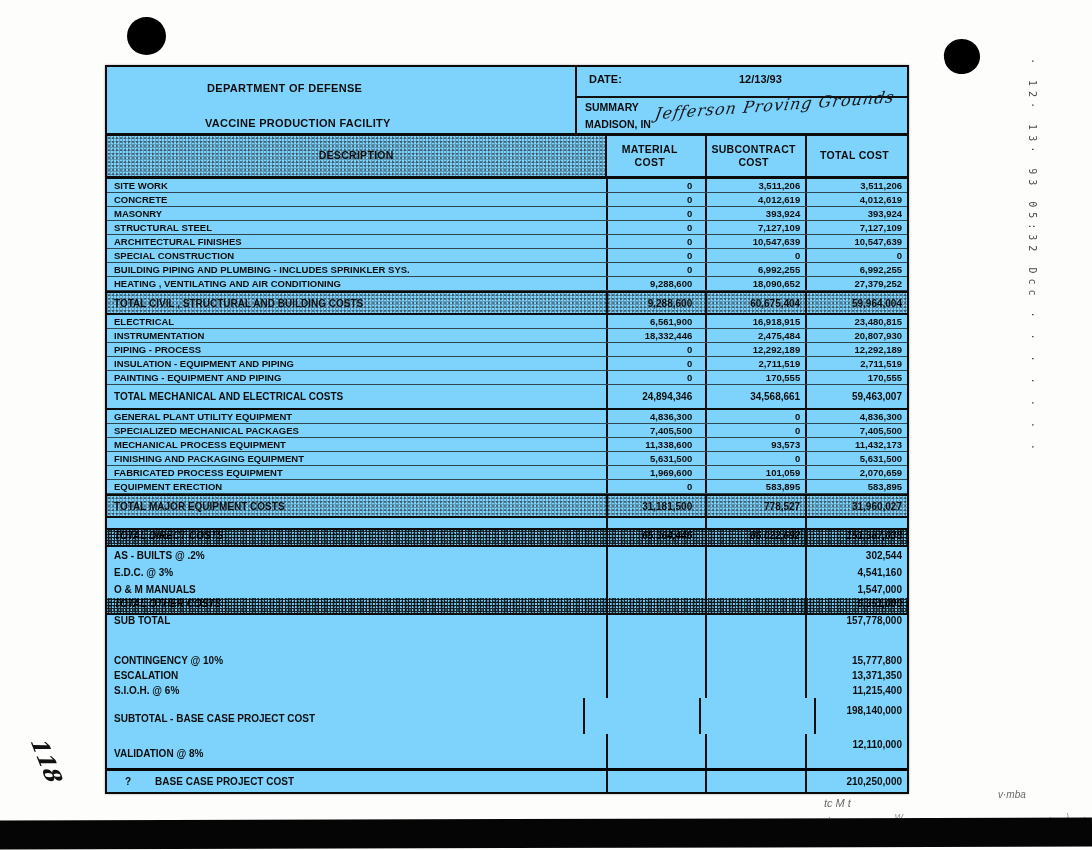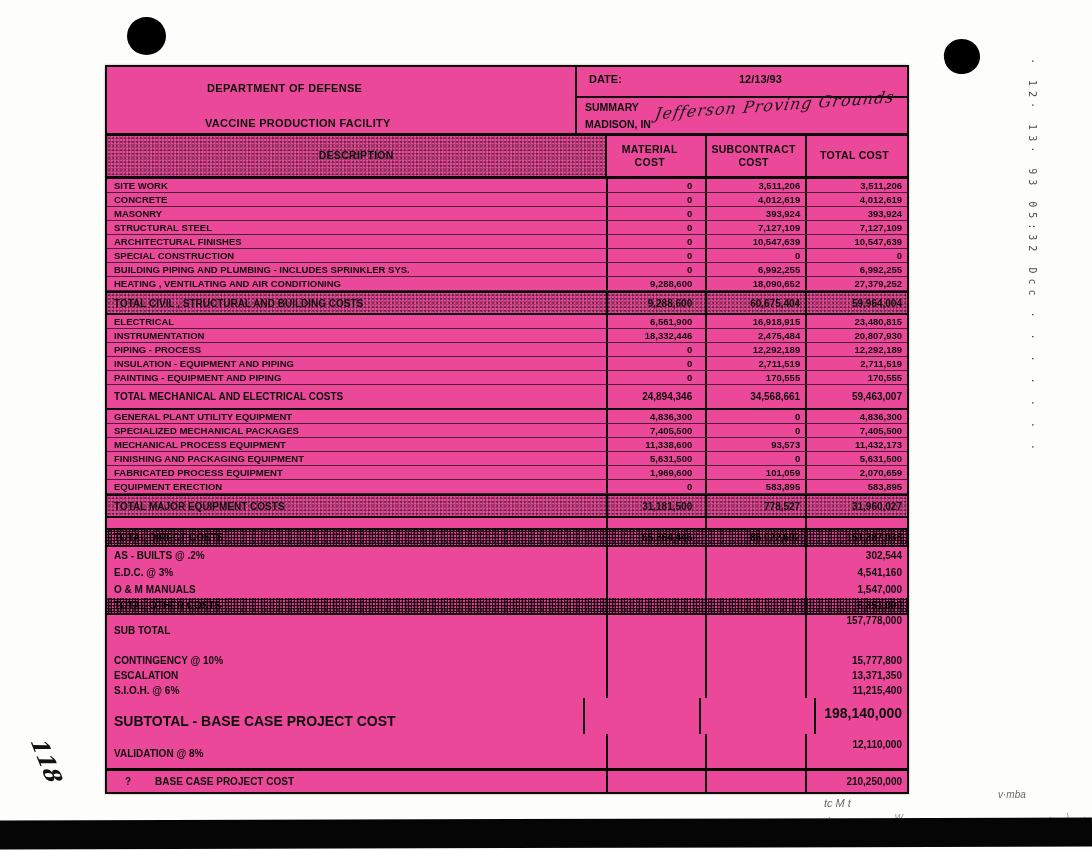--- a/index.html
+++ b/index.html
@@ -26,21 +26,21 @@
     transform:rotate(68deg) skewX(-12deg);color:#111;
   }
   .scribble{position:absolute;color:#444;font-size:11px;font-style:italic;opacity:.8;white-space:pre;}
   #scribble-1{left:824px;top:797px;}
   #scribble-2{left:998px;top:789px;font-size:10px;}
   #scribble-3{left:828px;top:812px;font-size:9px;letter-spacing:14px;opacity:.6;}
 
   
   #sheet{
     position:absolute;left:105px;top:65px;width:800px;height:725px;
-    border:2px solid #0a0a0a;background:#ec4899;
+    border:2px solid #0a0a0a;background:#7dd3fc;
     box-shadow:0 0 2px rgba(0,0,0,.35);
   }
   
   #head-band{position:relative;height:69px;border-bottom:3px solid #0c0c0c;box-sizing:border-box;}
   #dept{position:absolute;left:100px;top:15px;font-size:11px;font-weight:bold;letter-spacing:.3px;}
   #facility{position:absolute;left:98px;top:50px;font-size:11px;font-weight:bold;letter-spacing:.3px;}
   #date-box{position:absolute;left:468px;top:0;width:332px;height:100%;border-left:2px solid #0c0c0c;box-sizing:border-box;}
   #date-row{position:relative;height:29px;border-bottom:2px solid #101010;}
   #date-label{position:absolute;left:12px;top:6px;font-size:11px;font-weight:bold;}
   #date-value{position:absolute;left:162px;top:6px;font-size:11px;font-weight:bold;}
@@ -86,33 +86,33 @@
   .k-data .cell{display:flex;align-items:flex-end;padding-bottom:1px;}
   .k-data .c-material,.k-data .c-subcontract,.k-data .c-total{justify-content:flex-end;}
   .k-total-stipple{height:24px;font-size:10px;border-top:2px solid #0b0b0b;border-bottom:2px solid #0b0b0b;}
   .k-total-stipple .cell{display:flex;align-items:center;}
   .k-total-stipple .c-material,.k-total-stipple .c-subcontract,.k-total-stipple .c-total{justify-content:flex-end;}
   .k-total-plain{height:25px;font-size:10px;border-bottom:2px solid #0b0b0b;}
   .k-total-plain .cell{display:flex;align-items:center;}
   .k-total-plain .c-material,.k-total-plain .c-subcontract,.k-total-plain .c-total{justify-content:flex-end;}
   .k-spacer{height:12px;border-bottom:2px solid #0b0b0b;}
   .k-total-dark{height:17px;font-size:10px;border-bottom:2px solid #0b0b0b;color:#000;}
-  .k-total-dark .cell{display:flex;align-items:center;}
+  .k-total-dark .cell{display:flex;align-items:flex-start;font-style:italic;}
   .k-total-dark .c-material,.k-total-dark .c-subcontract,.k-total-dark .c-total{justify-content:flex-end;}
   .k-adder{height:17px;font-size:10px;}
   .k-adder .cell{display:flex;align-items:center;}
   .k-adder .c-material,.k-adder .c-subcontract,.k-adder .c-total{justify-content:flex-end;}
   .k-adder-sm{height:15px;font-size:10px;}
   .k-adder-sm .cell{display:flex;align-items:center;}
   .k-adder-sm .c-material,.k-adder-sm .c-subcontract,.k-adder-sm .c-total{justify-content:flex-end;}
   .k-sub{height:30px;font-size:10px;}
-  .k-sub .c-desc{padding-top:10px;}
+  .k-sub .c-desc{}
   .k-sub .c-total{padding-top:0;}
   .k-gap{height:8px;}
-  .k-big{height:36px;font-size:14px;gap:24px;}
+  .k-big{height:36px;font-size:10px;gap:24px;}
   .k-big .c-desc{padding-top:15px;}
   .k-big .c-total{padding-top:7px;}
   .k-big2{height:34px;font-size:10px;}
   .k-big2 .c-desc{padding-top:14px;}
   .k-big2 .c-total{padding-top:5px;}
   .k-final{height:26px;font-size:10px;border-top:3px solid #000;border-bottom:2px solid #0b0b0b;}
   .k-final .cell{display:flex;align-items:center;}
   .k-final .c-total{justify-content:flex-end;}
   .k-final .marker{margin-right:24px;font-size:10px;}
   .k-final .c-desc{padding-left:18px;}

